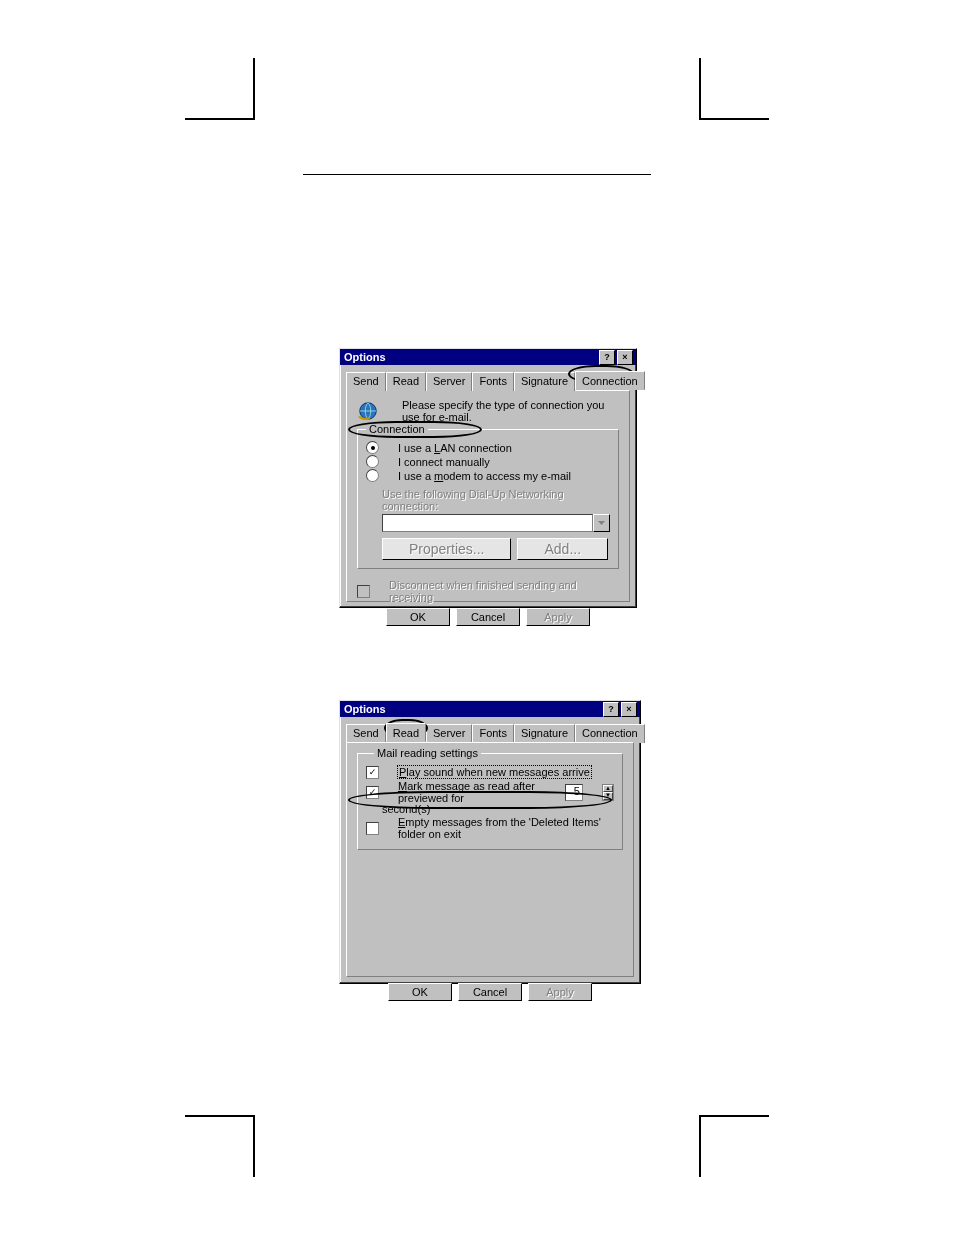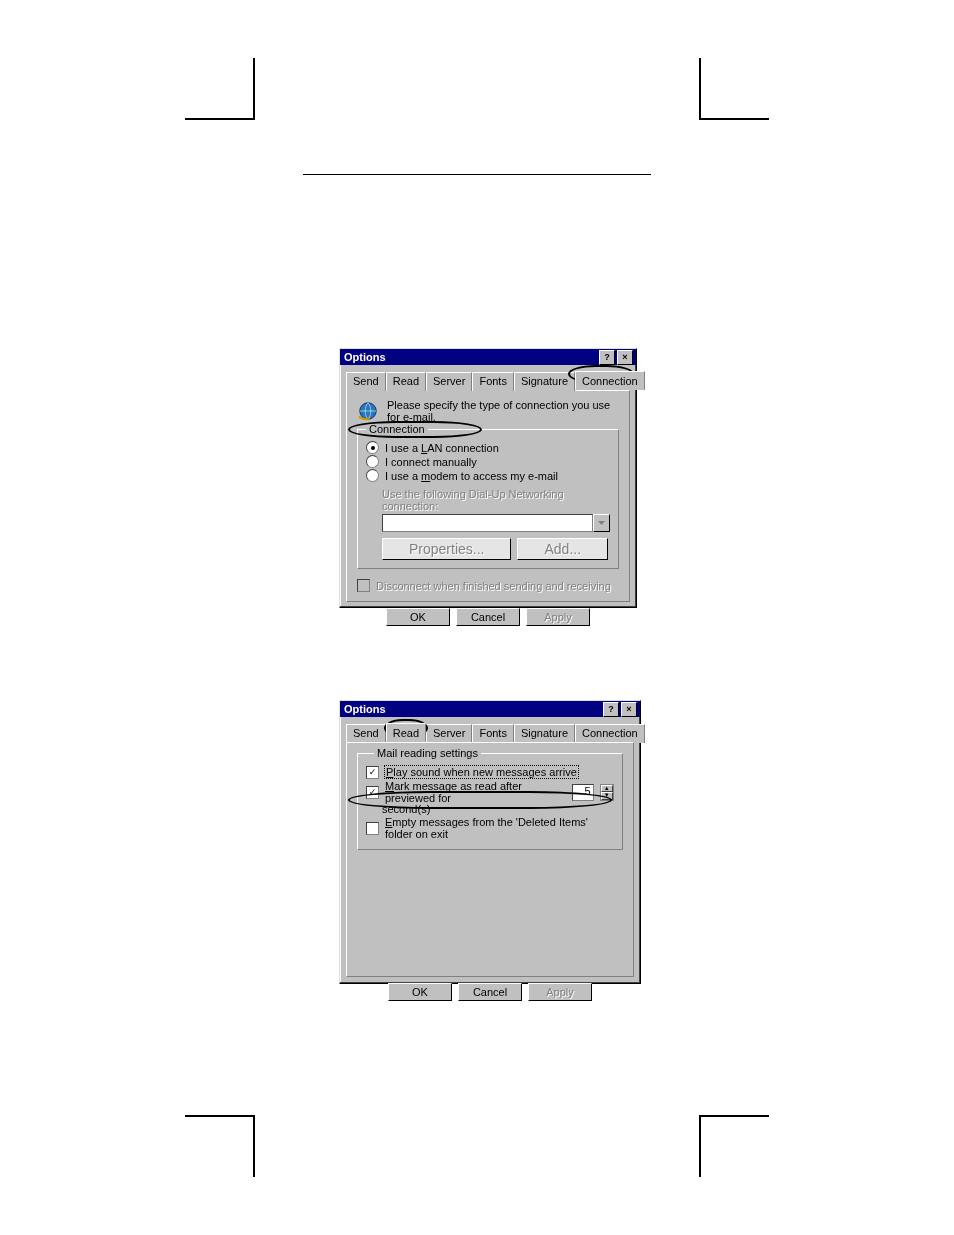--- a/index.html
+++ b/index.html
@@ -24,29 +24,29 @@
   .titlebar{background:#000080;color:#fff;font-weight:bold;height:16px;display:flex;align-items:center;padding:0 3px 0 4px;font-size:11px}
   .titlebar .spacer{flex:1}
   .tbtn{width:14px;height:13px;background:#c0c0c0;border:1px solid #000;border-top-color:#fff;border-left-color:#fff;margin-left:2px;display:flex;align-items:center;justify-content:center;font-size:9px;color:#000;line-height:1}
 
   
   .tabs{display:flex;margin:6px 6px 0 6px;position:relative}
   .tab{background:#c0c0c0;border:1px solid #808080;border-bottom:none;border-top-color:#fff;border-left-color:#fff;padding:2px 6px;font-size:11px;margin-right:0px;position:relative;top:1px;color:#000}
   .tab.active{border-bottom:1px solid #c0c0c0;z-index:2;top:0;padding-top:3px}
   .tabpage{margin:0 6px;border:1px solid #808080;border-top-color:#fff;border-left-color:#fff;padding:8px 10px 10px 10px;background:#c0c0c0}
 
-  .headrow{display:flex;align-items:center;gap:8px;margin-bottom:6px}
+  .headrow{display:flex;align-items:center;gap:23px;margin-bottom:6px}
   .globeicon{width:22px;height:22px;flex:none}
   .headtxt{font-size:11px}
 
   .group{border:1px solid #808080;border-top-color:#fff;border-left-color:#fff;position:relative;padding:10px 8px 8px 8px;margin-top:6px}
   .group::before{content:attr(data-legend);position:absolute;top:-7px;left:8px;background:#c0c0c0;padding:0 3px;font-size:11px;color:#000}
   .group[data-legend=""]::before{display:none}
 
-  .radio-row,.chk-row{display:flex;align-items:center;gap:6px;font-size:11px;margin:1px 0}
+  .radio-row,.chk-row{display:flex;align-items:center;gap:19px;font-size:11px;margin:1px 0}
   .radio{width:11px;height:11px;border:1px solid #808080;border-top-color:#404040;border-left-color:#404040;background:#fff;border-radius:50%;flex:none;display:flex;align-items:center;justify-content:center}
   .radio.checked::after{content:"";width:4px;height:4px;background:#000;border-radius:50%}
   .chk{width:11px;height:11px;border:1px solid #808080;border-top-color:#404040;border-left-color:#404040;background:#fff;flex:none;display:flex;align-items:center;justify-content:center;font-size:9px;line-height:1}
   .chk.checked::after{content:"✓";color:#000}
   .chk.disabled{background:#c0c0c0}
   .disabled-text{color:#808080;text-shadow:1px 1px 0 #fff}
   .uline{text-decoration:underline}
 
   .dialed-label{color:#808080;text-shadow:1px 1px 0 #fff;font-size:11px;margin:6px 0 2px 16px}
   .combo{margin-left:16px;display:flex}

